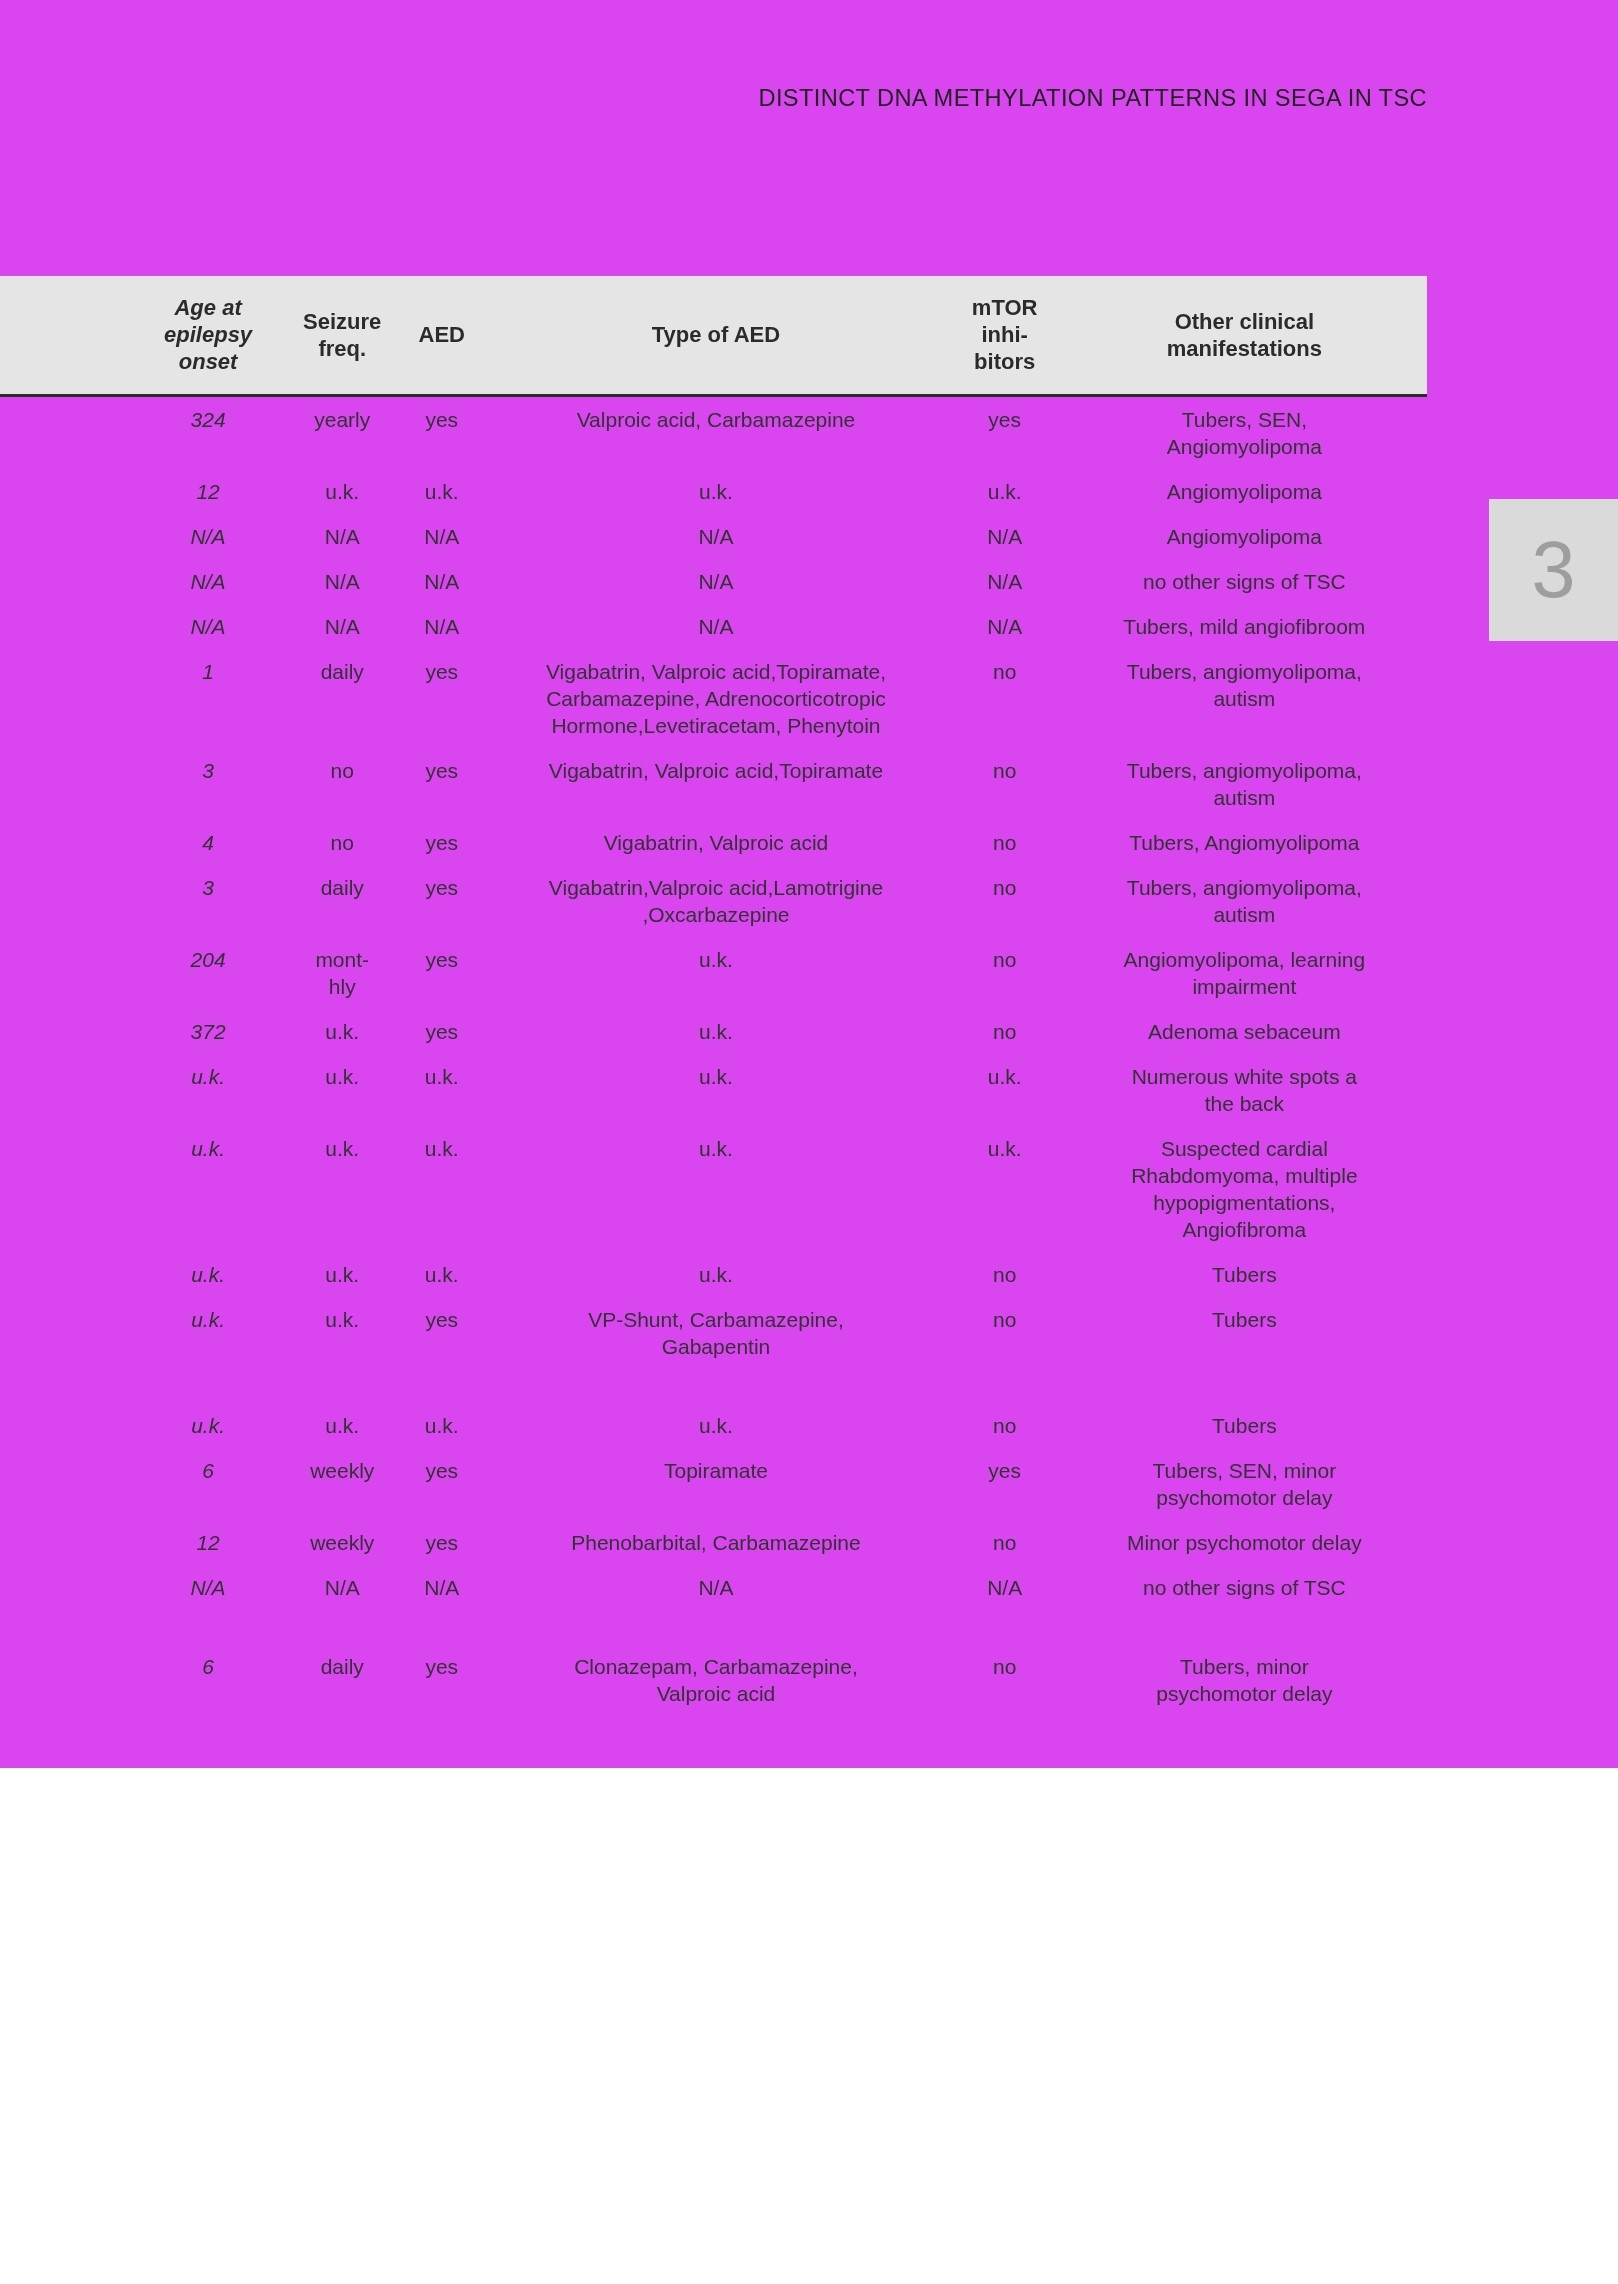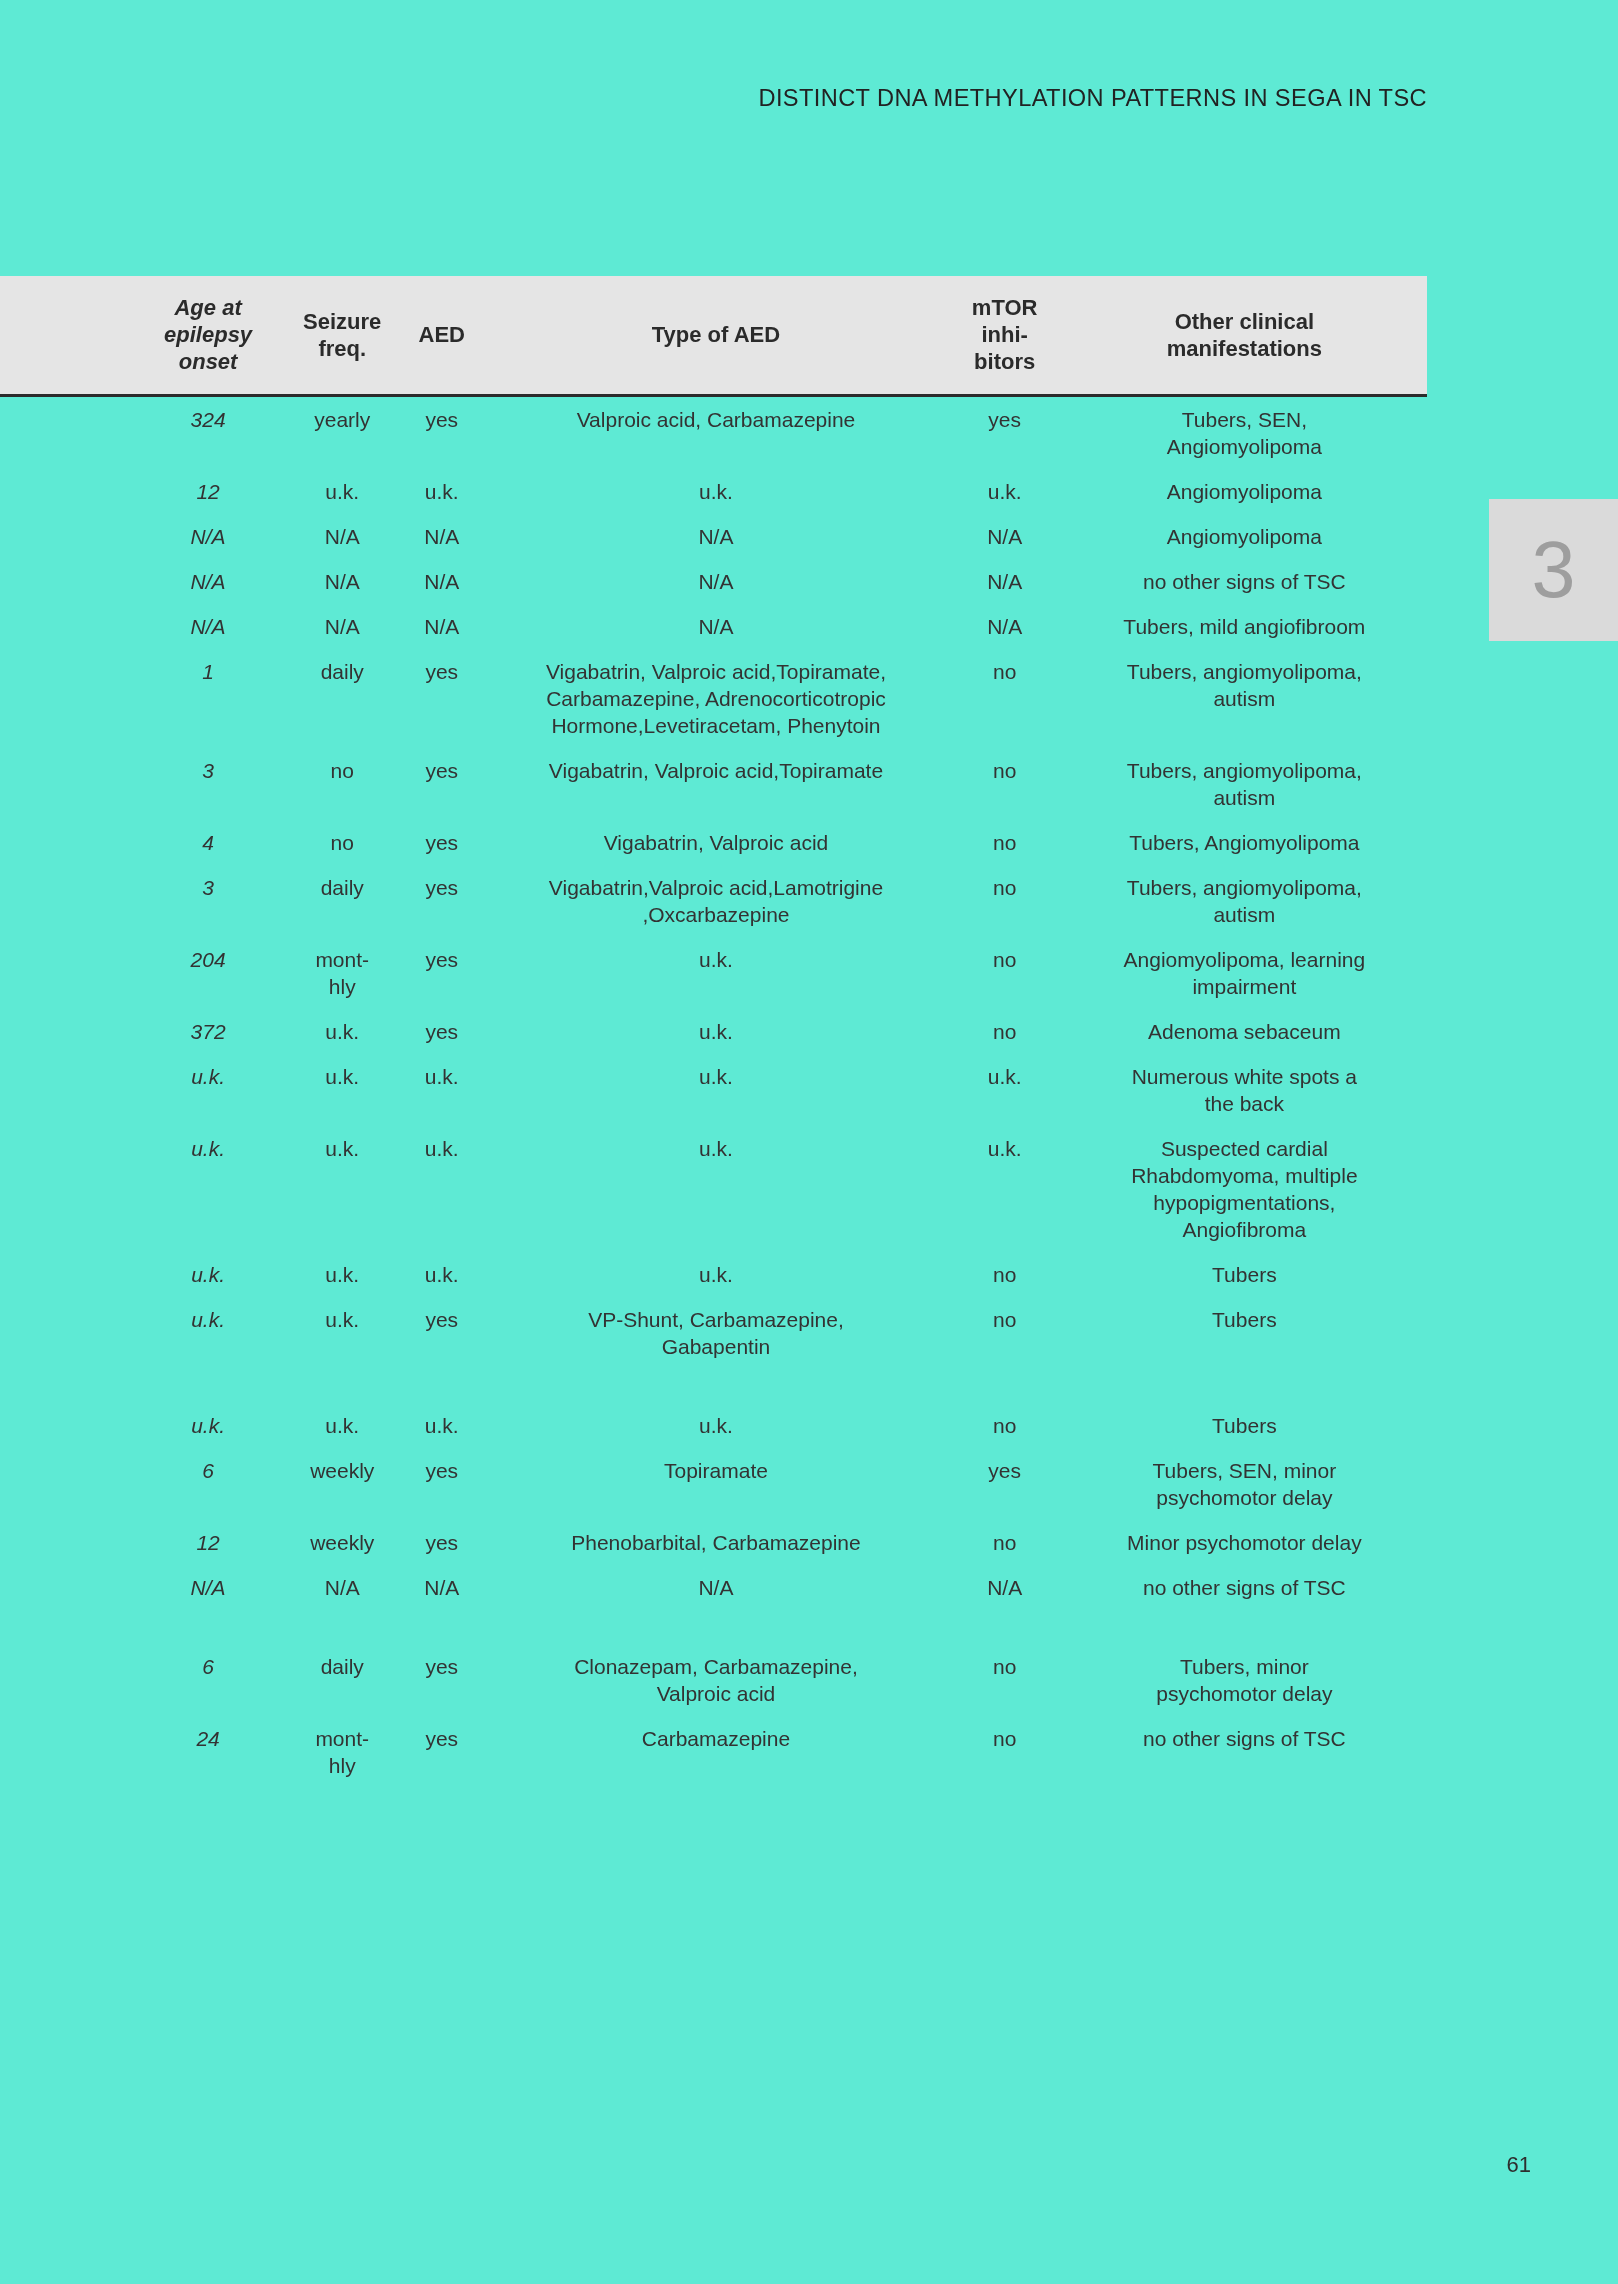--- a/index.html
+++ b/index.html
@@ -4,22 +4,22 @@
 <style>
   * { margin: 0; padding: 0; box-sizing: border-box; }
   html, body { background: #ffffff; }
   body {
     font-family: "Liberation Sans", "DejaVu Sans", sans-serif;
     color: #333333;
   }
   .page {
     position: relative;
     width: 1618px;
-    height: 2284px;
-    background: #5eead4;
+    height: 1768px;
+    background: #d946ef;
     overflow: hidden;
   }
   .running-title {
     position: absolute;
     top: 85px;
     left: 0;
     width: 1427px;
     text-align: right;
     font-size: 23.6px;
     letter-spacing: 0.4px;
@@ -287,29 +287,20 @@
           <tr>
             <td class="col0">6</td>
             <td class="col1">daily</td>
             <td class="col2">yes</td>
             <td class="col3">Clonazepam, Carbamazepine,
 Valproic acid</td>
             <td class="col4">no</td>
             <td class="col5">Tubers, minor
 psychomotor delay</td>
           </tr>
-          <tr>
-            <td class="col0">24</td>
-            <td class="col1">mont-
-hly</td>
-            <td class="col2">yes</td>
-            <td class="col3">Carbamazepine</td>
-            <td class="col4">no</td>
-            <td class="col5">no other signs of TSC</td>
-          </tr>
         </tbody>
     </table>
   </div>
 
   <div class="chapter-tab">
     <span>3</span>
   </div>
 
   <div class="page-number">61</div>
 

